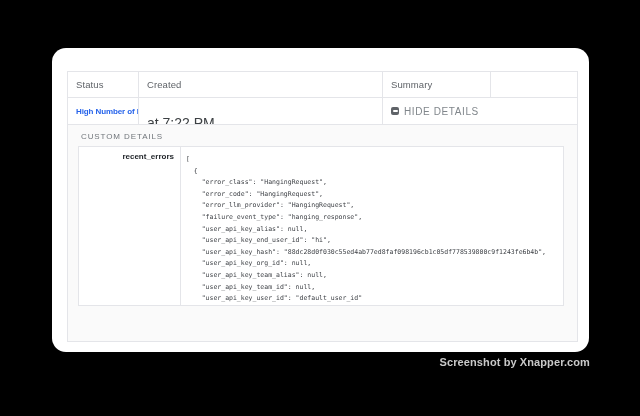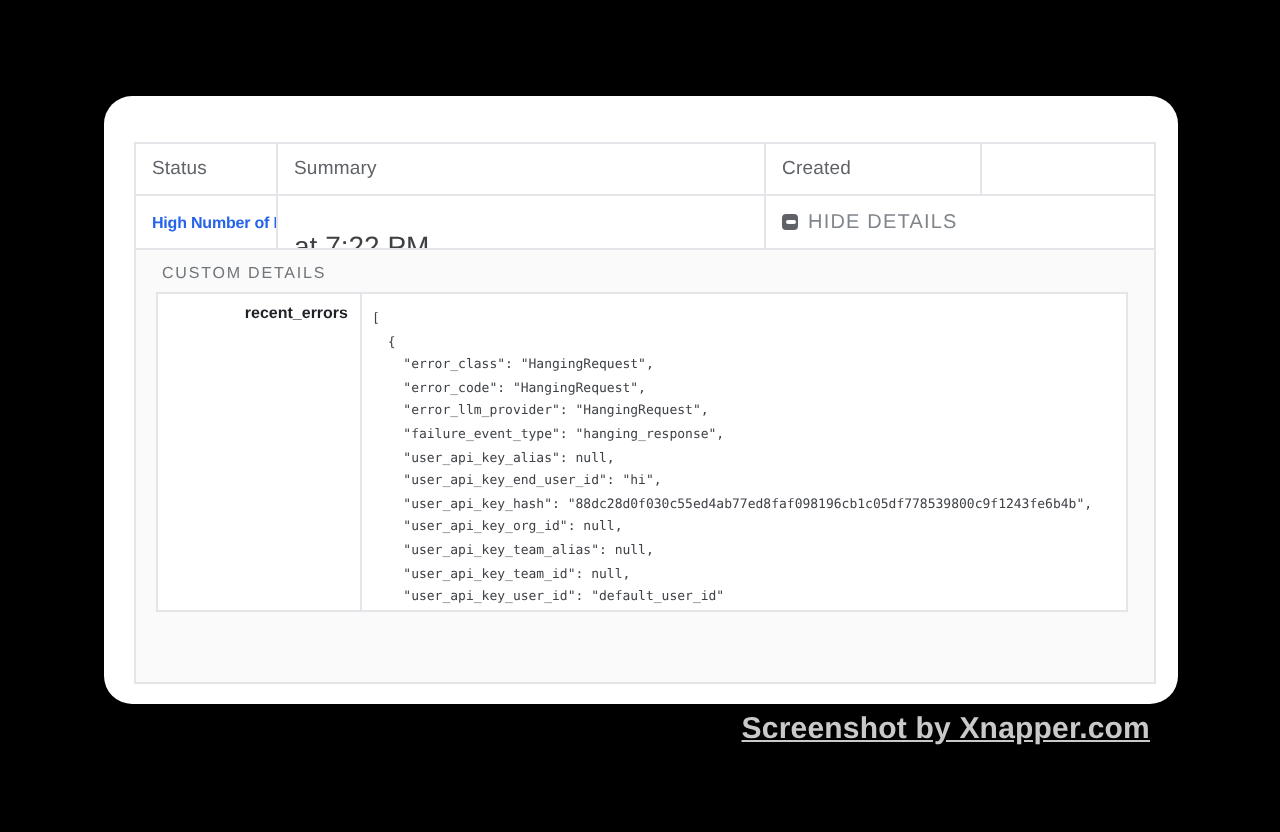--- a/index.html
+++ b/index.html
@@ -143,42 +143,41 @@
     padding: 7px 0 0 5px;
     font-family: "DejaVu Sans Mono", monospace;
     font-size: 6.5px;
     line-height: 11.6px;
     color: #3f4247;
     white-space: pre;
   }
 
   .watermark {
     position: absolute;
-    right: 65px;
+    right: 50px;
     top: 356px;
-    font-size: 15px;
+    font-size: 11px;
     font-weight: 600;
     color: #c9c9c9;
     letter-spacing: 0.1px;
-    text-decoration: underline;
   }
 </style>
 </head>
 <body>
 
 <div class="stage">
 
   <div class="card">
 
     <div class="alerts-table">
 
       <div class="t-row t-head">
         <div class="cell th">Status</div>
+        <div class="cell th">Created</div>
         <div class="cell th">Summary</div>
-        <div class="cell th">Created</div>
         <div class="cell th"></div>
       </div>
 
       <div class="t-row t-data">
         <div class="cell">
           <a class="summary-link">High Number of Hanging LLM Requests: 1 in the last 10 seconds.</a>
         </div>
         <div class="cell">
           <span class="created-text">at 7:22 PM</span>
         </div>

